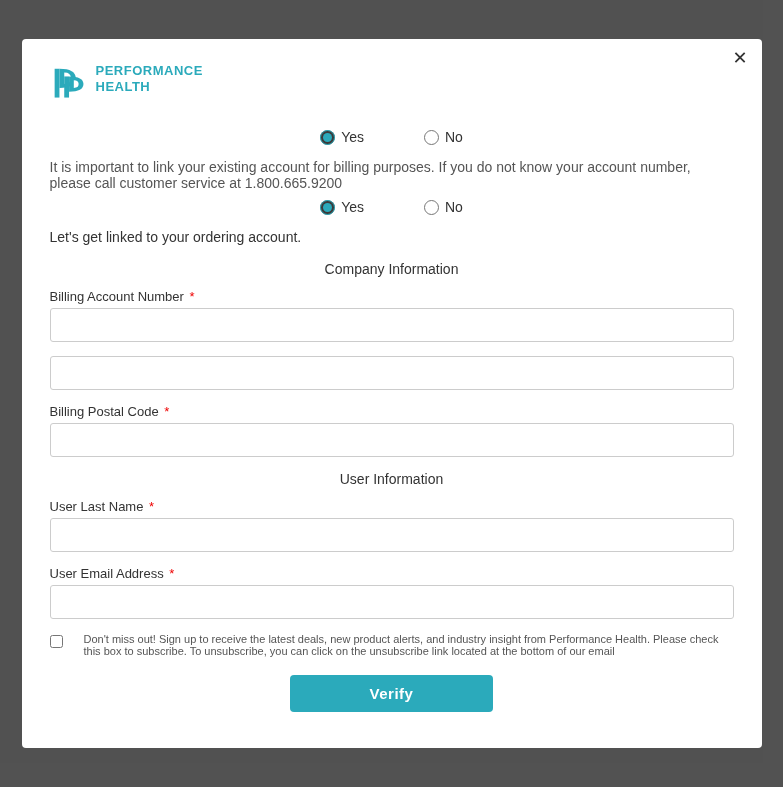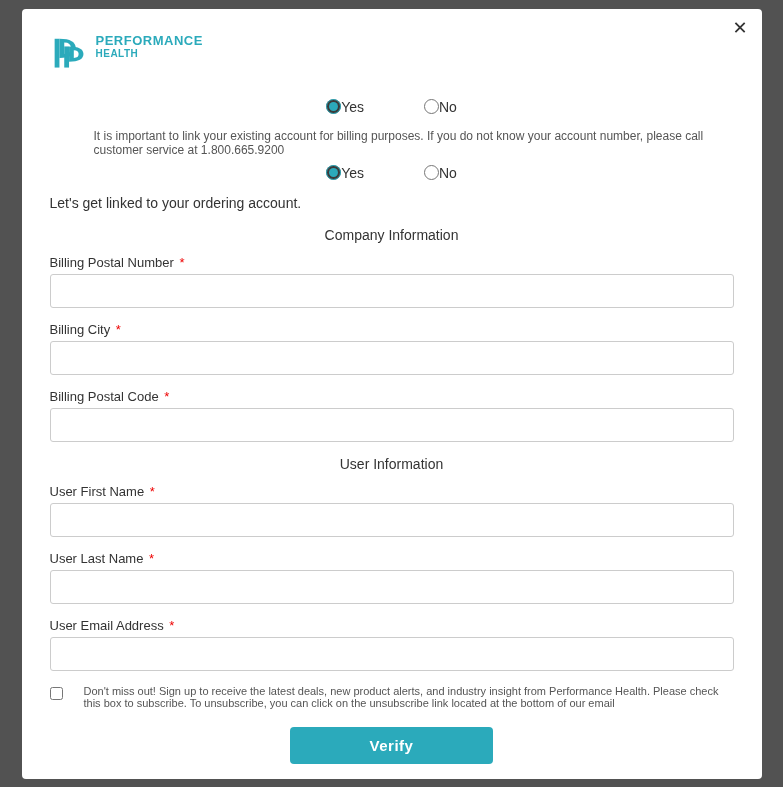--- a/index.html
+++ b/index.html
@@ -61,21 +61,21 @@
     }
 
     .logo-text .performance {
       font-size: 13px;
       font-weight: bold;
       color: #2baabb;
       letter-spacing: 0.5px;
     }
 
     .logo-text .health {
-      font-size: 10px;
+      font-size: 13px;
       font-weight: bold;
       color: #2baabb;
       letter-spacing: 0.5px;
     }
 
     .question-text {
       font-size: 14px;
       color: #333;
       margin-bottom: 10px;
     }
@@ -84,36 +84,35 @@
       display: flex;
       align-items: center;
       justify-content: center;
       gap: 60px;
       margin-bottom: 14px;
     }
 
     .radio-option {
       display: flex;
       align-items: center;
-      gap: 0;
+      gap: 6px;
       font-size: 14px;
       color: #333;
     }
 
     .radio-option input[type="radio"] {
       accent-color: #2baabb;
       width: 15px;
       height: 15px;
     }
 
     .info-text {
-      font-size: 12px;
+      font-size: 14px;
       color: #555;
       margin-bottom: 8px;
-      margin-left: 44px;
     }
 
     .section-heading {
       text-align: center;
       font-size: 14px;
       font-weight: normal;
       color: #333;
       margin-bottom: 12px;
       margin-top: 8px;
     }
@@ -237,47 +236,38 @@
       <span>No</span>
     </label>
   </div>
 
   <p class="linked-text">Let's get linked to your ordering account.</p>
 
   <div class="section-heading">Company Information</div>
 
   <div class="field-group">
     <label class="field-label">
-      <span>Billing Postal Number</span><span class="required"> *</span>
-    </label>
-    <input type="text" class="form-input" style="">
-  </div>
-
-  <div class="field-group">
-    <label class="field-label">
-      <span>Billing City</span><span class="required"> *</span>
-    </label>
+      <span>Billing Account Number</span><span class="required"> *</span>
+    </label>
+    <input type="text" class="form-input" style="">
+  </div>
+
+  <div class="field-group">
     <input type="text" class="form-input" style="">
   </div>
 
   <div class="field-group">
     <label class="field-label">
       <span>Billing Postal Code</span><span class="required"> *</span>
     </label>
     <input type="text" class="form-input" style="">
   </div>
 
   <div class="section-heading">User Information</div>
 
-  <div class="field-group">
-    <label class="field-label">
-      <span>User First Name</span><span class="required"> *</span>
-    </label>
-    <input type="text" class="form-input" style="">
-  </div>
 
   <div class="field-group">
     <label class="field-label">
       <span>User Last Name</span><span class="required"> *</span>
     </label>
     <input type="text" class="form-input" style="">
   </div>
 
   <div class="field-group">
     <label class="field-label">

